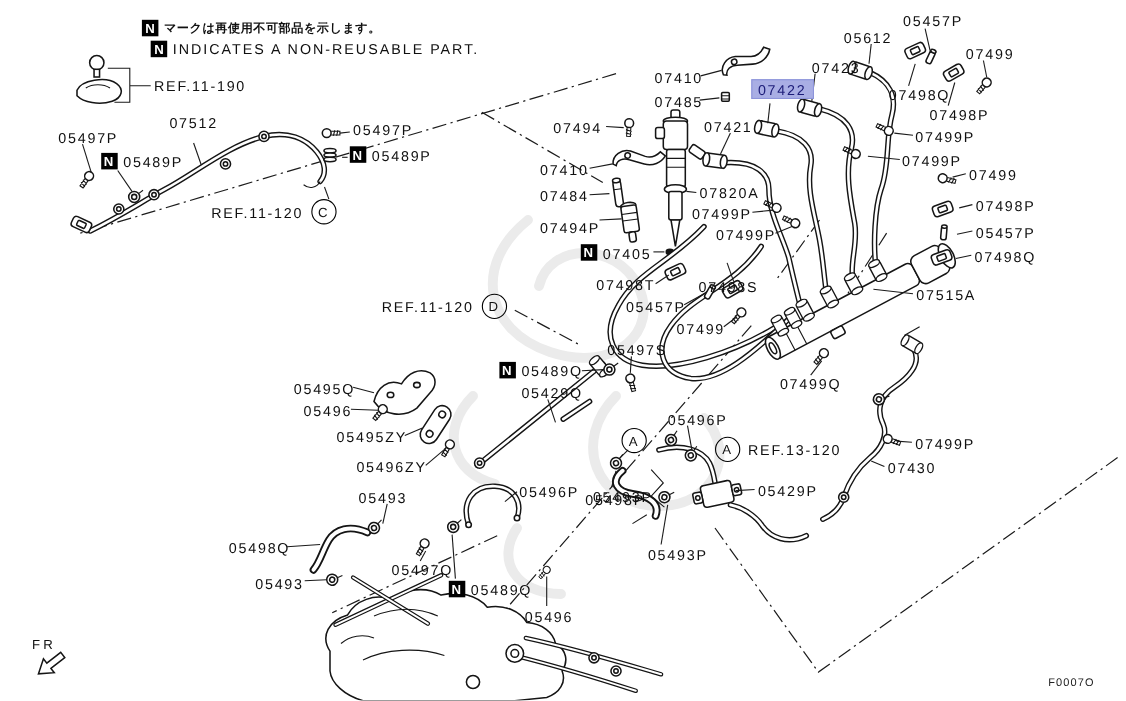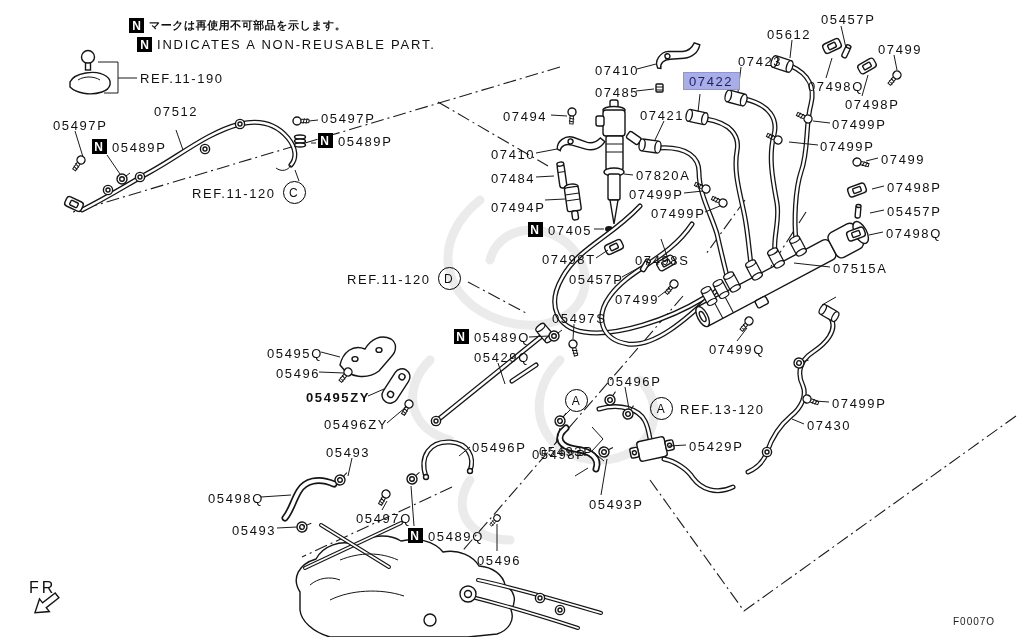--- a/index.html
+++ b/index.html
@@ -13,21 +13,21 @@
   .lbl.hl .t{background:var(--hl-bg,#a9aee4);color:var(--hl-fg,#1c1c78);
        border:1px solid var(--hl-bd,#8d94da);padding:2px 6px 1px 5px;margin:-2px -5px;}
   .nbox{display:inline-flex;align-items:center;justify-content:center;width:15px;height:15px;
        background:#000;color:#fff;font-weight:bold;font-size:12px;margin-right:5px;flex:none;}
   .circ{display:inline-flex;align-items:center;justify-content:center;width:21px;height:21px;
        border:1.5px solid #000;border-radius:50%;font-size:12px;flex:none;}
   .circ.after{margin-left:7px;} .circ.before{margin-right:7px;}
   .note{position:absolute;display:flex;align-items:center;}
   .note .jp{font-size:11px;font-weight:bold;letter-spacing:.5px;}
   .note .en{font-size:13px;letter-spacing:1.8px;}
-  .fr{position:absolute;left:29px;top:579px;font-size:16px;letter-spacing:3px;}
+  .fr{position:absolute;left:29px;top:579px;font-size:12px;letter-spacing:3px;}
   .code{position:absolute;left:953px;top:616px;font-size:10px;letter-spacing:1px;color:#222;}
 </style>
 </head>
 <body>
 
 <div id="stage">
 
 <svg id="art" width="1024" height="637" viewBox="0 0 1024 637">
   <defs>
     <g id="bolt">
@@ -481,21 +481,21 @@
       </div>
       <div class="lbl" style="left: 474px; top: 350px;">
         <span class="t">05429Q</span>
       </div>
       <div class="lbl" style="left: 267px; top: 346px;">
         <span class="t">05495Q</span>
       </div>
       <div class="lbl" style="left: 276px; top: 366px;">
         <span class="t">05496</span>
       </div>
-      <div class="lbl" style="left: 306px; top: 390px; font-weight: bold;">
+      <div class="lbl" style="left: 306px; top: 390px;">
         <span class="t">05495ZY</span>
       </div>
       <div class="lbl" style="left: 324px; top: 417px; align-items: center;">
         <span class="t">05496ZY</span>
       </div>
       <div class="lbl" style="left: 326px; top: 445px;">
         <span class="t">05493</span>
       </div>
       <div class="lbl" style="left: 607px; top: 374px;">
         <span class="t">05496P</span>

